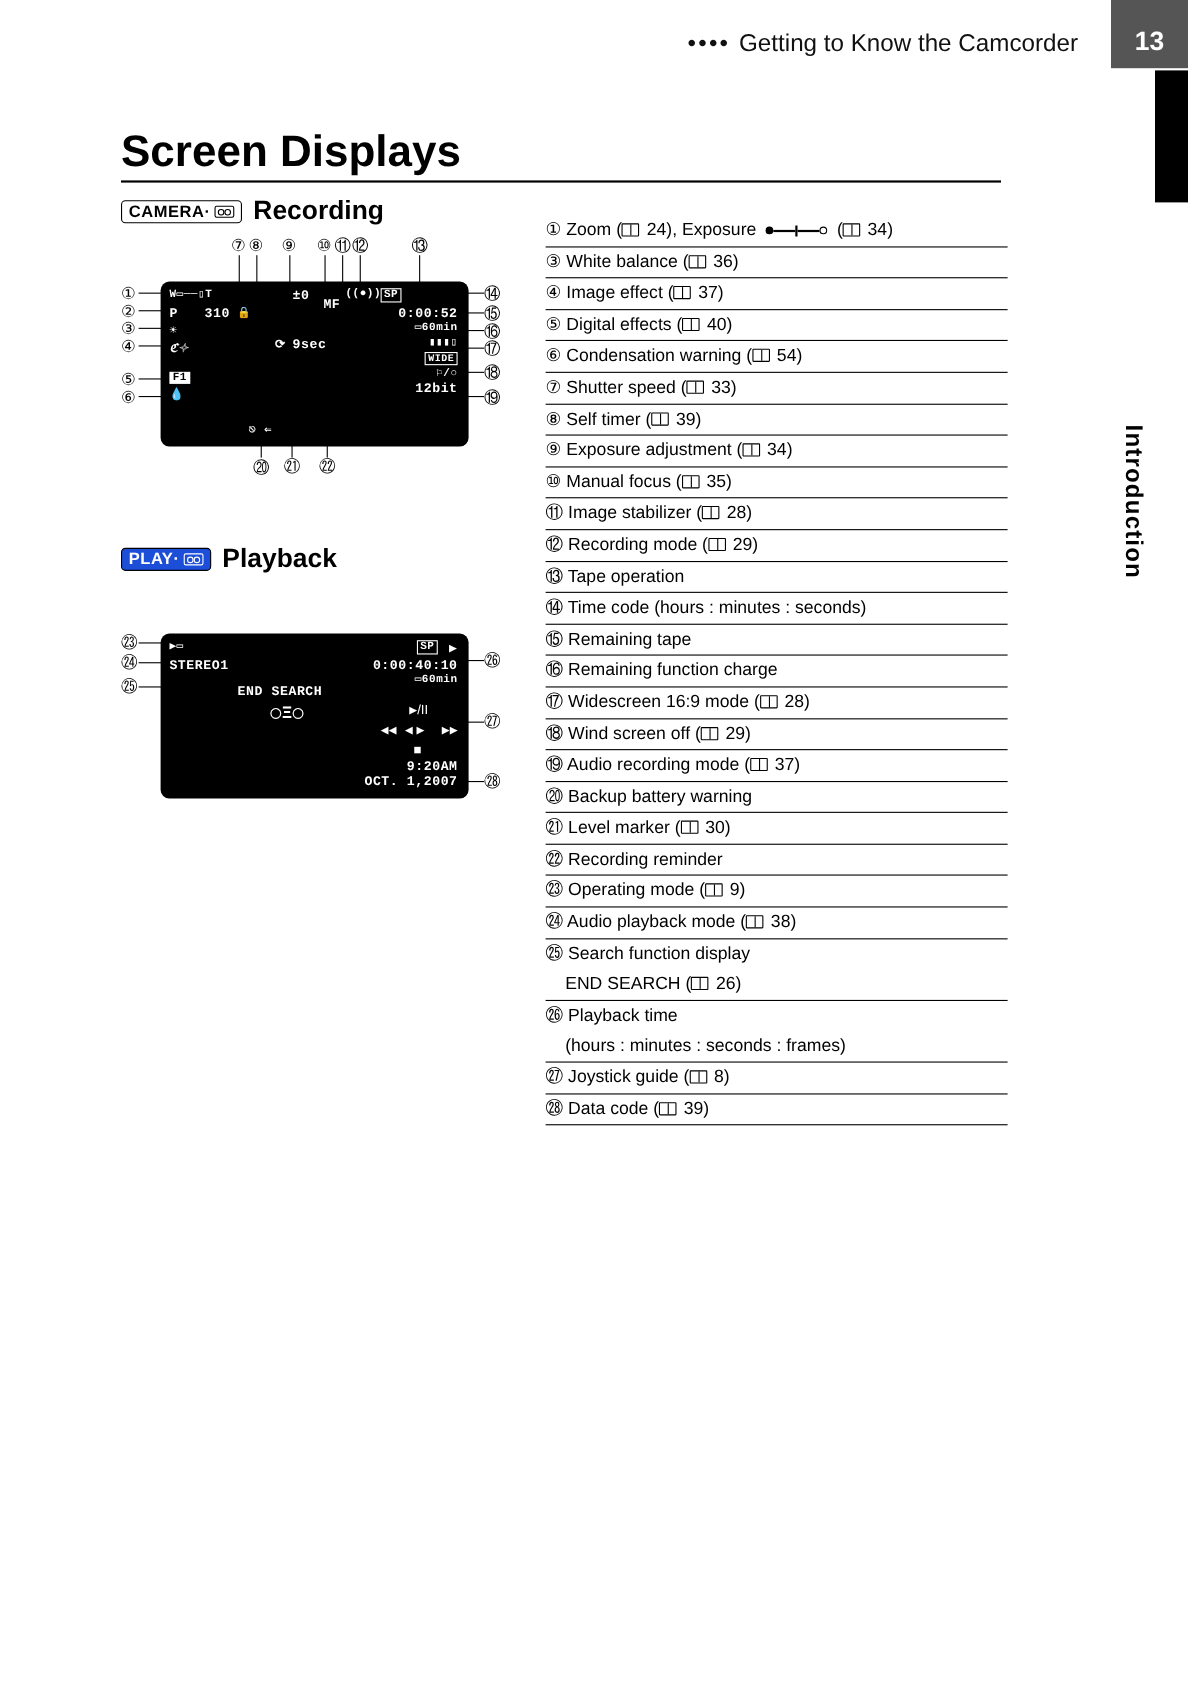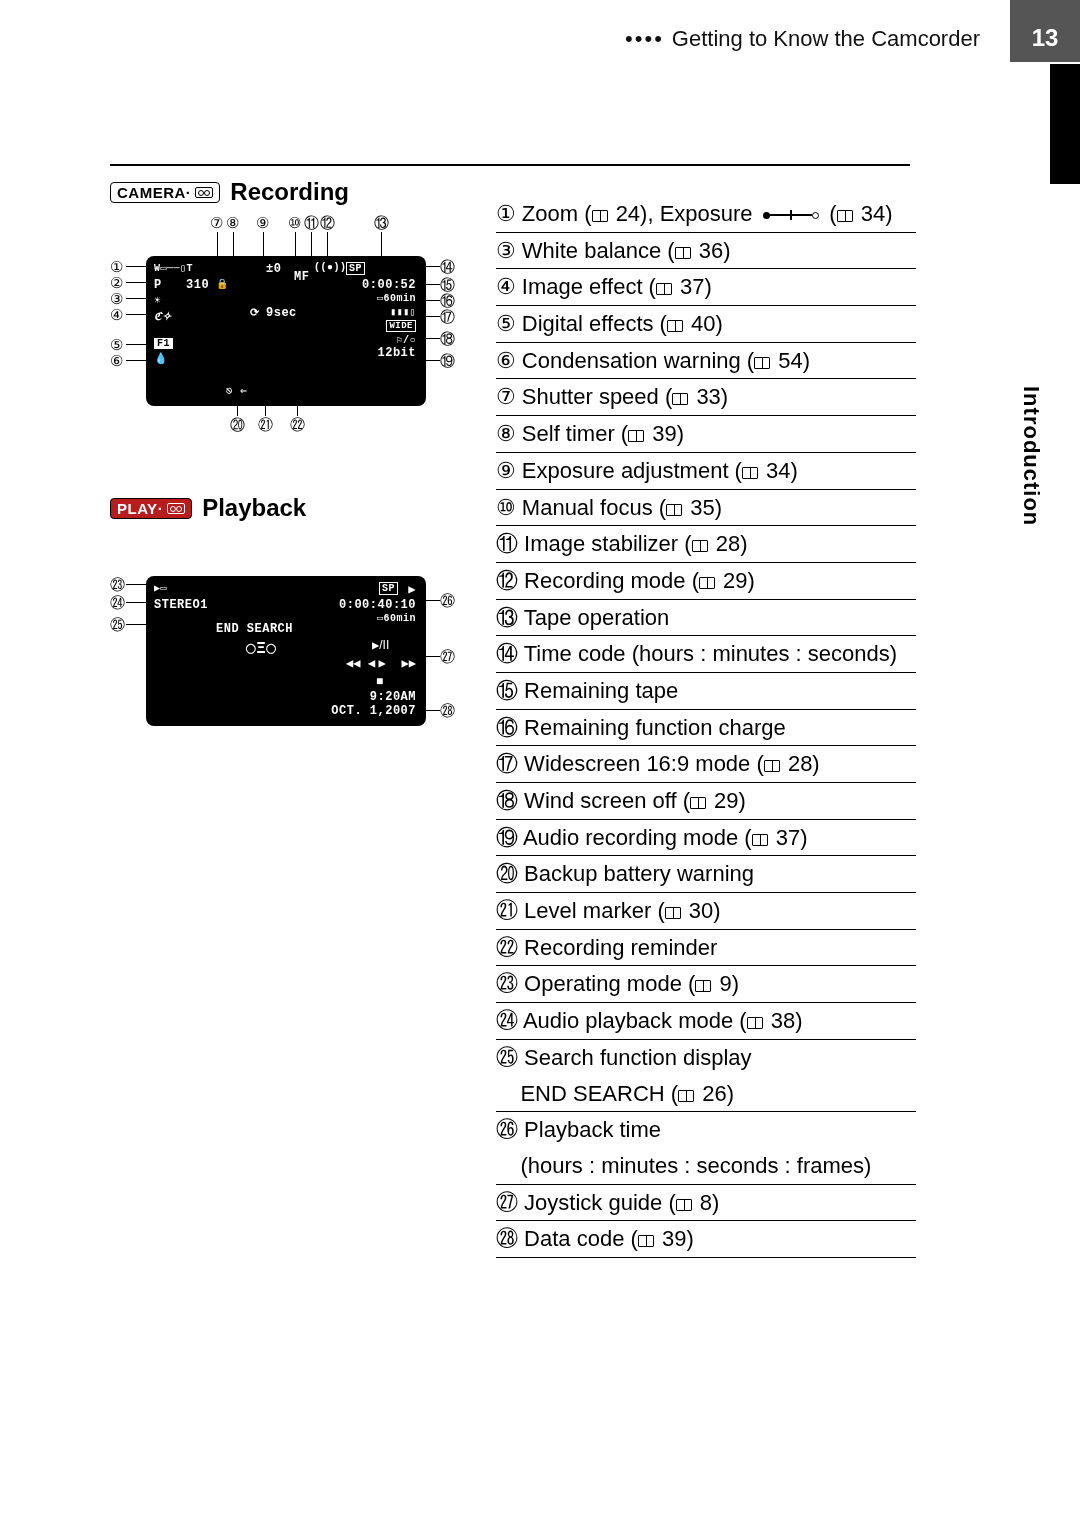--- a/index.html
+++ b/index.html
@@ -18,21 +18,21 @@
   
   .h1 { position:absolute; left:110px; top:116px; font-size:40px; font-weight:bold; }
   .h1-underline { position:absolute; left:110px; top:164px; width:800px; height:2px; background:#000; }
 
   
   .left-col { position:absolute; left:110px; top:178px; width:360px; }
 
   
   .subrow { display:flex; align-items:center; gap:10px; margin-bottom:8px;}
   .mode-badge { display:inline-flex; align-items:center; gap:4px; border:1.5px solid #000; border-radius:4px; padding:1px 6px 1px 6px; font-size:15px; font-weight:bold; font-family: Arial, sans-serif; letter-spacing:0.5px;}
-  .mode-badge.dark { background:#b91c1c; color:#fff; }
+  .mode-badge.dark { background:#1d4ed8; color:#fff; }
   .mode-badge .tape { display:inline-block; width:18px; height:11px; border:1.5px solid currentColor; border-radius:2px; position:relative; }
   .mode-badge .tape::before, .mode-badge .tape::after { content:""; position:absolute; width:4px; height:4px; border:1px solid currentColor; border-radius:50%; top:2px; }
   .mode-badge .tape::before { left:2px; } .mode-badge .tape::after { right:2px; }
   .subhead { font-size:24px; font-weight:bold; }
 
   
   .frame-wrap { position:relative; width:360px; }
   .screen { position:relative; background:#000; color:#fff; border-radius:8px; font-family: "Arial", monospace; }
   .screen.rec { left:36px; top:42px; width:280px; height:150px; font-size:12px; }
   .screen.play { left:36px; top:24px; width:280px; height:150px; font-size:12px; }
@@ -42,21 +42,21 @@
 
   
   .co { position:absolute; font-size:15px; font-family: Arial, sans-serif; color:#000; }
   .leader { position:absolute; background:#000; }
 
   
   .sc-txt { position:absolute; white-space:nowrap; font-family: "Courier New", monospace; font-weight:bold; letter-spacing:0.5px; }
 
   
   .right-col { position:absolute; left:496px; top:196px; width:420px; }
-  .item-row { border-bottom:1px solid #000; padding:3px 0 3px 0; font-size:22px; line-height:1.35; }
+  .item-row { border-bottom:1px solid #000; padding:3px 0 3px 0; font-size:16px; line-height:1.35; }
   .item-row.noborder { border-bottom:none; }
   .book-icon { display:inline-block; width:16px; height:12px; border:1.2px solid #000; border-radius:1px; position:relative; vertical-align:-1px; margin:0 2px 0 0;}
   .book-icon::after { content:""; position:absolute; left:50%; top:0; bottom:0; width:1px; background:#000; }
   .expobar { display:inline-flex; align-items:center; vertical-align:middle; margin:0 4px;}
   .expobar .dot { width:7px; height:7px; border-radius:50%; background:#000; }
   .expobar .dot.open { background:#fff; border:1.2px solid #000; width:7px; height:7px;}
   .expobar .bar { width:20px; height:2.5px; background:#000; }
   .expobar .tick { width:2.5px; height:10px; background:#000; }
 
   
@@ -70,20 +70,21 @@
 <div class="hdr">
   <span class="hdr-dots">••••</span>
   <span>Getting to Know the Camcorder</span>
 </div>
 <div class="hdr-page">
   <span>13</span>
 </div>
 <div class="thumb-tab"></div>
 <div class="vlabel">Introduction</div>
 
+<div class="h1">Screen Displays</div>
 <div class="h1-underline"></div>
 
 <div class="left-col">
 
   <div class="subrow">
     <span class="mode-badge">
       <span>CAMERA·</span>
       <span class="tape"></span>
     </span>
     <span class="subhead">Recording</span>

